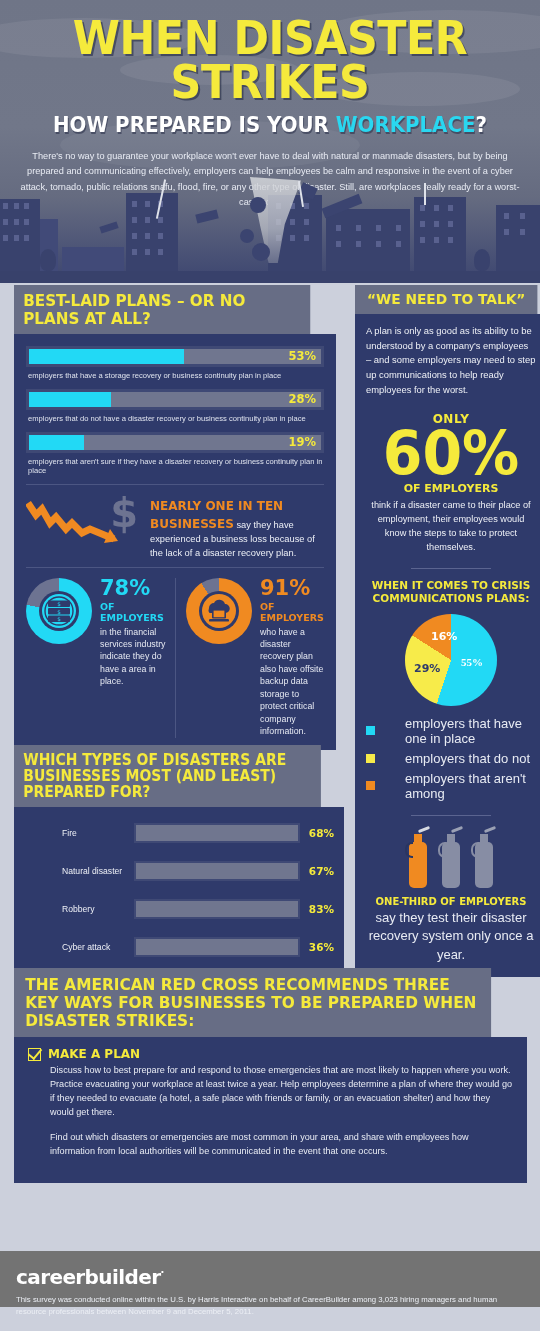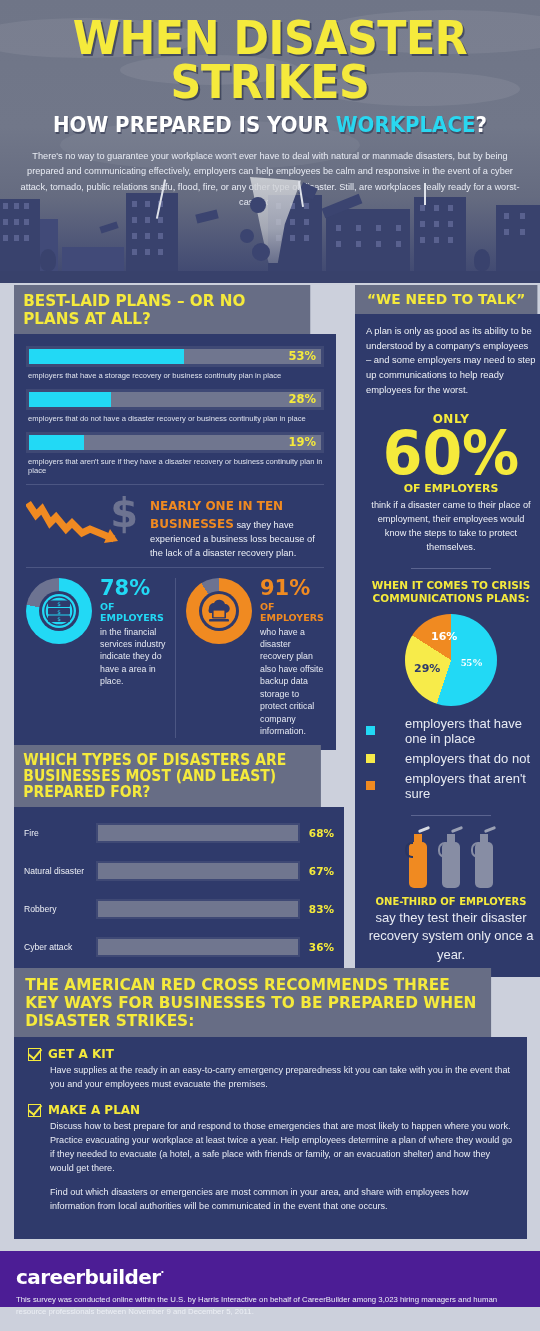--- a/index.html
+++ b/index.html
@@ -118,21 +118,21 @@
   .dnum { font-family: "DejaVu Sans", sans-serif; font-weight: bold; font-size: 21px; line-height: 1; }
   .dsub { font-family: "DejaVu Sans", sans-serif; font-weight: bold; font-size: 9.5px; margin-top: 2px; }
   .dtxt { font-size: 8.8px; color: #e6e9f2; line-height: 1.42; margin-top: 3px; }
   .cy { color: #22d9f5; } .og { color: #f08a21; }
   .icon-svg { width: 40px; height: 40px; }
 
   
   .types { position: absolute; left: 14px; top: 745px; width: 330px; }
   .types-head { font-size: 15px; transform: scaleX(.93); }
   .types-body { padding: 8px 10px 9px; }
-  .trow { display: flex; align-items: center; height: 36px; margin-bottom: 2px; }
+  .trow { display: flex; align-items: center; height: 36px; margin-bottom: 2px; margin-left: 38px; }
   .tlabel { width: 72px; flex: 0 0 72px; font-size: 8.6px; color: #eef0f6; }
   .ttrack { position: relative; flex: 1; height: 20px; background: #70768f; border: 2px solid #3f4975; }
   .tfill { height: 100%; background: #22d9f5; }
   .tpct {
     width: 34px; flex: 0 0 34px; text-align: right;
     font-family: "DejaVu Sans", sans-serif; font-weight: bold; font-size: 10.5px; color: #f5ea3c;
   }
 
   
   .talk-head { font-size: 14.5px; transform: scaleX(.95); text-align: center; }
@@ -175,21 +175,21 @@
   .tip-hd { display: flex; align-items: center; gap: 7px; }
   .chk { width: 13px; height: 13px; border: 1.6px solid #f5ea3c; position: relative; flex: 0 0 13px; }
   .chk:after {
     content: ""; position: absolute; left: 2px; top: -3px; width: 6px; height: 11px;
     border: solid #f5ea3c; border-width: 0 2.4px 2.4px 0; transform: rotate(40deg);
   }
   .tip-t { font-family: "DejaVu Sans", sans-serif; font-weight: bold; font-size: 12px; color: #f5ea3c; }
   .tip-p { font-size: 9.1px; color: #e9ecf4; line-height: 1.52; margin: 3px 0 0 22px; }
 
   
-  .footer { position: absolute; left: 0; top: 1251px; width: 540px; height: 56px; background: #4c1d95; padding: 14px 16px; }
+  .footer { position: absolute; left: 0; top: 1251px; width: 540px; height: 56px; background: #737373; padding: 14px 16px; }
   .cb { font-family: "DejaVu Sans", sans-serif; font-weight: bold; font-size: 20px; color: #fff; letter-spacing: -.6px; }
   .cb sup { font-size: 10px; vertical-align: super; }
   .fnote { font-size: 7.8px; color: #eceff5; line-height: 1.55; margin-top: 5px; }
 </style>
 </head>
 <body>
 
 <div class="page">
 
   <div class="hero">
@@ -434,21 +434,21 @@
         <div class="lgi">
           <span class="sw" style="background:#22d9f5"></span>
           <span class="lgt">employers that have one in place</span>
         </div>
         <div class="lgi">
           <span class="sw" style="background:#f7eb4a"></span>
           <span class="lgt">employers that do not</span>
         </div>
         <div class="lgi">
           <span class="sw" style="background:#f08a21"></span>
-          <span class="lgt">employers that aren't sure</span>
+          <span class="lgt">employers that aren't among</span>
         </div>
       </div>
 
       <div class="mini-rule"></div>
 
       <div class="ext-wrap">
         <div class="ext">
           <span class="body" style="background:#f08a21"></span>
           <span class="neck" style="background:#f08a21"></span>
           <span class="horn" style="background:#d7dae2"></span>
@@ -471,27 +471,20 @@
       <div class="onethird-p">say they test their disaster recovery system only once a year.</div>
     </div>
   </div>
 
   <div class="cross">
     <div class="panel-head cross-head">THE AMERICAN RED CROSS RECOMMENDS THREE KEY WAYS FOR BUSINESSES TO BE PREPARED WHEN DISASTER STRIKES:</div>
     <div class="panel-body cross-body">
       <div class="tip">
         <div class="tip-hd">
           <span class="chk"></span>
-          <span class="tip-t">GET A KIT</span>
-        </div>
-        <div class="tip-p">Have supplies at the ready in an easy-to-carry emergency preparedness kit you can take with you in the event that you and your employees must evacuate the premises.</div>
-      </div>
-      <div class="tip">
-        <div class="tip-hd">
-          <span class="chk"></span>
           <span class="tip-t">MAKE A PLAN</span>
         </div>
         <div class="tip-p">Discuss how to best prepare for and respond to those emergencies that are most likely to happen where you work. Practice evacuating your workplace at least twice a year. Help employees determine a plan of where they would go if they needed to evacuate (a hotel, a safe place with friends or family, or an evacuation shelter) and how they would get there.</div>
       </div>
       <div class="tip">
         <div class="tip-p">Find out which disasters or emergencies are most common in your area, and share with employees how information from local authorities will be communicated in the event that one occurs.</div>
       </div>
     </div>
   </div>
 

